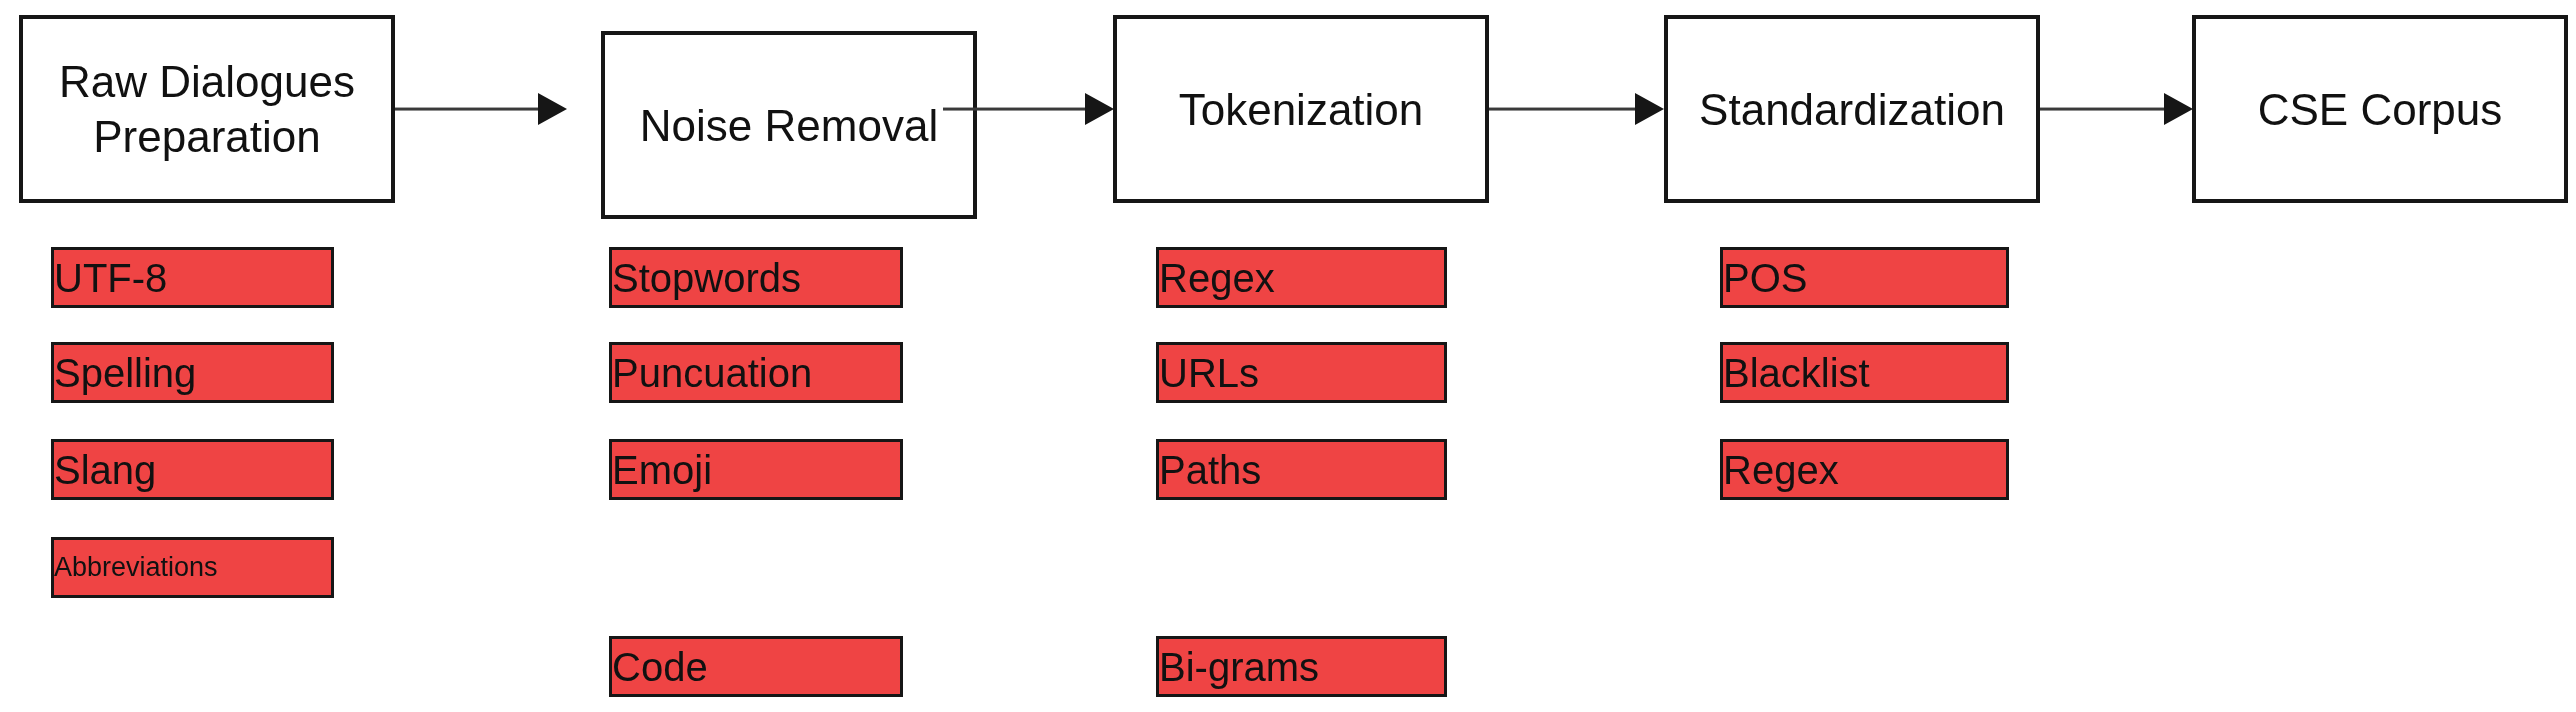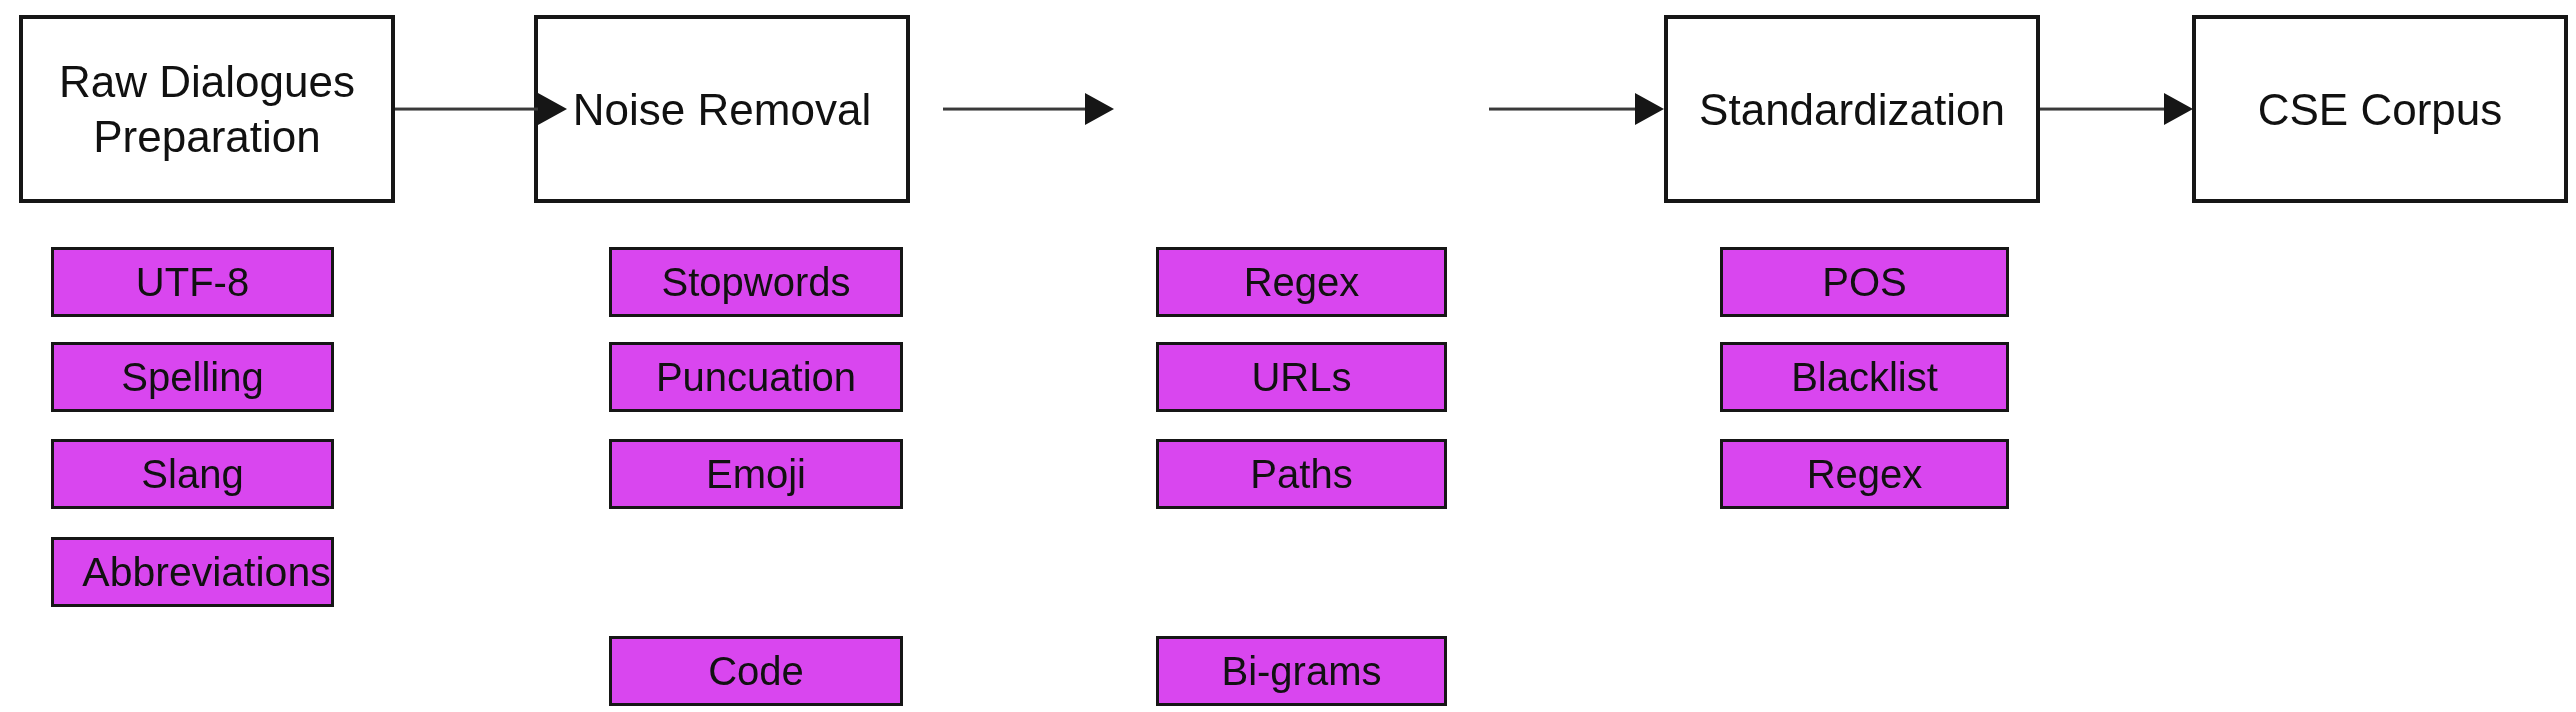--- a/index.html
+++ b/index.html
@@ -32,21 +32,21 @@
     align-items: center;
     justify-content: center;
     text-align: center;
   }
   .stage .stage-label {
     font-size: 44px;
     line-height: 1.25;
     padding: 0 9.5px;
   }
   #stage-0 { left: 19px; }
-  #stage-1 { left: 534px; }
+  #stage-1 { left: 601px; margin-top: 16px; }
   #stage-2 { left: 1113px; }
   #stage-3 { left: 1664px; }
   #stage-4 { left: 2192px; justify-content: center; }
 
   
   .arrow {
     position: absolute;
     top: 92px;            
     height: 34px;
   }
@@ -71,58 +71,61 @@
     border-bottom: 16px solid transparent;
   }
   #arrow-0 { left: 395px;  width: 172px; }
   #arrow-1 { left: 943px;  width: 171px; }
   #arrow-2 { left: 1489px; width: 175px; }
   #arrow-3 { left: 2040px; width: 153px; }
 
   
   .item {
     position: absolute;
-    height: 70px;
+    height: 61px;
     box-sizing: border-box;
     border: 3.8px solid #161616;
-    background: #d946ef;
+    background: #ef4444;
     display: flex;
     align-items: center;
-    justify-content: center;
+    justify-content: flex-start;
     text-align: center;
   }
   .item .item-label {
     font-size: 40px;
     line-height: 1;
     white-space: nowrap;
   }
   
   .c0 { left: 51px;   width: 283px; }
   .c1 { left: 609px;  width: 294px; }
   .c2 { left: 1156px; width: 291px; }
   .c3 { left: 1706px; width: 289px; margin-left: 14px; }
   
   .r0 { top: 247px; }
   .r1 { top: 342px; }
   .r2 { top: 439px; }
   .r3 { top: 537px; }
   .r4 { top: 636px; }
   
-  #item-0-3 .item-label { font-size: 41px; margin-left: 28px; }
+  #item-0-3 .item-label { font-size: 27px; }
 </style>
 </head>
 <body>
 
 <div class="canvas">
 
   <div class="stage" id="stage-0">
     <span class="stage-label">Raw Dialogues Preparation</span>
   </div>
   <div class="stage" id="stage-1">
     <span class="stage-label">Noise Removal</span>
+  </div>
+  <div class="stage" id="stage-2">
+    <span class="stage-label">Tokenization</span>
   </div>
   <div class="stage" id="stage-3">
     <span class="stage-label">Standardization</span>
   </div>
   <div class="stage" id="stage-4">
     <span class="stage-label">CSE Corpus</span>
   </div>
 
   <div class="arrow" id="arrow-0">
     <div class="shaft"></div>

